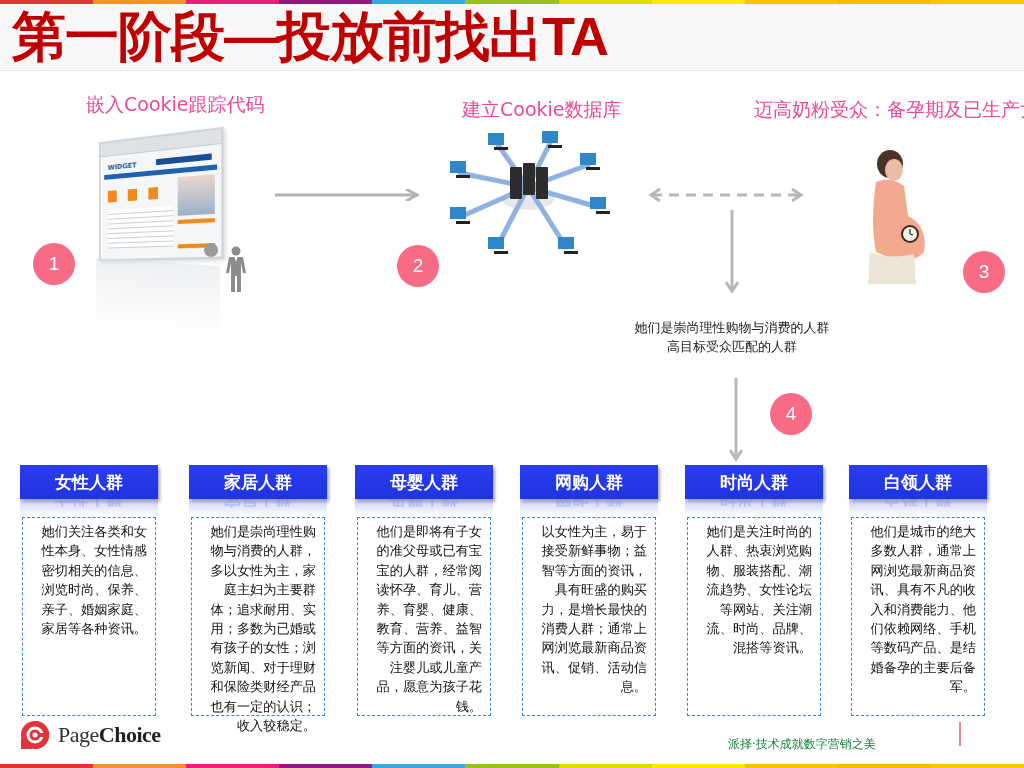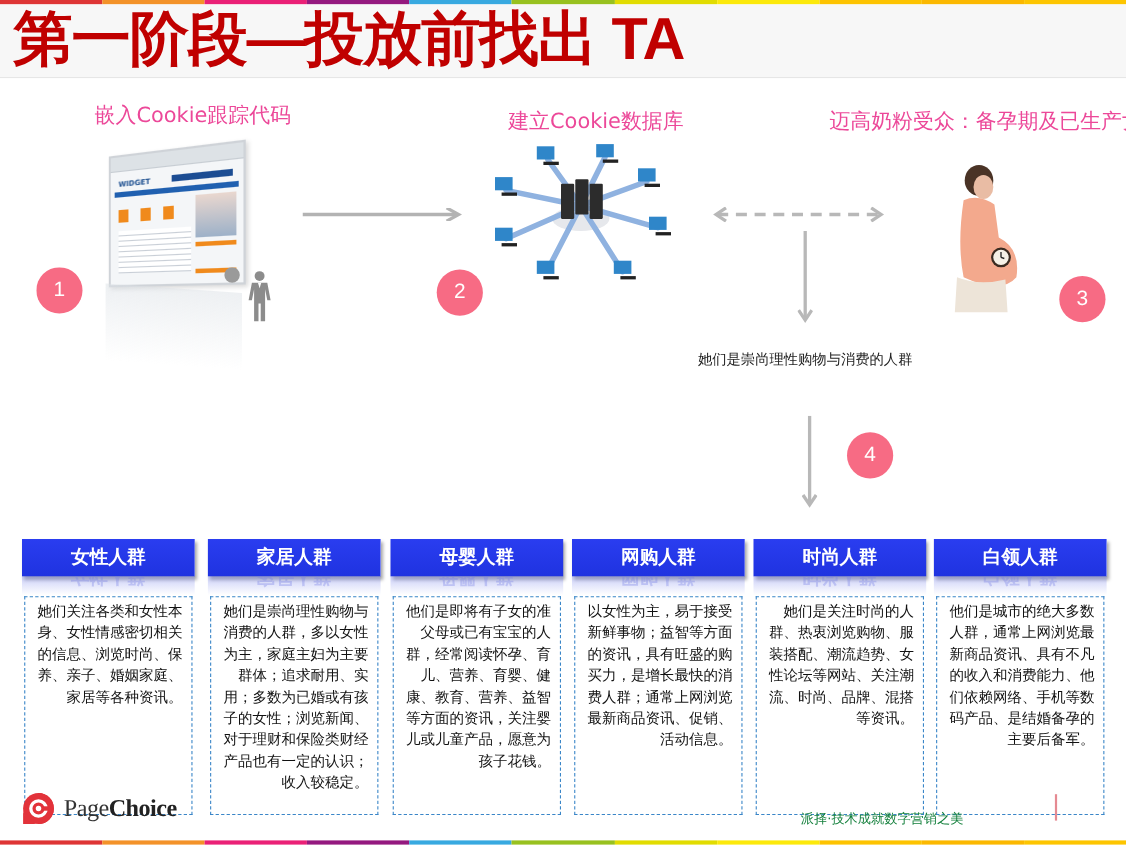--- a/index.html
+++ b/index.html
@@ -6,21 +6,21 @@
   html, body { width:1024px; height:768px; overflow:hidden; background:#ffffff; }
   body { position:relative; font-family:"DejaVu Sans","Liberation Sans",sans-serif; color:#1a1a1a; }
 
   .colorbar { position:absolute; left:0; width:1024px; height:4px; display:flex; }
   .colorbar.top { top:0; }
   .colorbar.bottom { bottom:0; height:4px; }
   .colorbar span { flex:1; height:100%; }
 
   .title-band { position:absolute; top:4px; left:0; width:1024px; height:67px; background:#f7f7f7; border-bottom:1px solid #e6e6e6; }
   .page-title { position:absolute; top:4px; left:12px; height:64px; font-size:54px; line-height:64px; color:#c00000; letter-spacing:-1px; font-family:"Liberation Sans","DejaVu Sans",sans-serif; }
-  .page-title b { font-weight:bold;margin-left:14px; }
+  .page-title b { font-weight:bold; }
 
   .caption { position:absolute; font-size:19px; color:#ec4899; white-space:nowrap; }
 
   .step-badge { position:absolute; width:42px; height:42px; border-radius:50%; background:#f76b84; color:#fff; font-size:19px; text-align:center; line-height:42px; font-family:"Liberation Sans",sans-serif; }
 
   
   .browser { position:absolute; left:94px; top:135px; width:128px; height:125px; background:#f4f6f8; border:2px solid #cfd3d8; transform:perspective(300px) rotateY(-14deg) skewY(-4deg); box-shadow:2px 2px 4px rgba(0,0,0,0.15); overflow:hidden; }
   .browser .bar { height:14px; background:#dde2e6; border-bottom:1px solid #c6ccd2; }
   .browser .logo { position:absolute; top:22px; left:8px; font-size:7px; font-weight:bold; color:#1b4e8f; }
   .browser .nav { position:absolute; top:33px; left:4px; right:4px; height:5px; background:#2060b0; }
@@ -40,21 +40,21 @@
   .pregnant { position:absolute; left:850px; top:148px; width:80px; height:136px; }
 
   .h-arrow-solid { position:absolute; left:275px; top:189px; width:145px; height:12px; }
   .dash-arrow { position:absolute; left:648px; top:188px; width:156px; height:14px; }
   .v-arrow-1 { position:absolute; left:725px; top:210px; width:14px; height:84px; }
   .v-arrow-2 { position:absolute; left:729px; top:378px; width:14px; height:84px; }
 
   .match-caption { position:absolute; left:612px; top:318px; width:240px; font-size:13px; text-align:center; line-height:19px; color:#222; }
 
   
-  .segment { position:absolute; top:490px; width:157px; }
+  .segment { position:absolute; top:465px; width:138px; }
   .seg-head { position:relative; height:34px; background:linear-gradient(#2a3df0,#1f33e0); color:#fff; font-weight:bold; font-size:17px; text-align:center; line-height:34px; box-shadow:2px 3px 3px rgba(0,0,0,0.35); }
   .seg-reflect { height:17px; background:linear-gradient(rgba(140,150,240,0.45),rgba(255,255,255,0)); overflow:hidden; position:relative; }
   .seg-reflect span { display:block; transform:scaleY(-1); color:rgba(120,130,230,0.35); font-weight:bold; font-size:17px; text-align:center; line-height:18px; margin-top:-9px; }
   .seg-body { position:absolute; top:52px; left:2px; right:2px; height:199px; border:1.5px dashed #3a86c8; padding:4px 8px 4px 10px; font-size:13.2px; line-height:19.4px; color:#111; word-break:break-all;text-align:right; }
 
   .brand-logo { position:absolute; left:20px; top:720px; display:flex; align-items:center; }
   .brand-mark { width:30px; height:30px; position:relative; }
   .brand-text { margin-left:8px; font-size:22px; color:#333; font-family:Liberation Serif, serif; letter-spacing:-0.5px; }
   .brand-text b { color:#222; }
 
@@ -168,20 +168,21 @@
   <path d="M20 104 q20 8 44 2 l2 30 h-48 z" fill="#ede4d8"></path>
   <circle cx="60" cy="86" r="9" fill="#3a2b20"></circle>
   <circle cx="60" cy="86" r="7" fill="#f5f1e6"></circle>
   <line x1="60" y1="86" x2="60" y2="81" stroke="#222" stroke-width="1.2"></line>
   <line x1="60" y1="86" x2="63" y2="87" stroke="#222" stroke-width="1.2"></line>
 </svg>
 <div class="step-badge" style="left:963px;top:251px;">3</div>
 
 <div class="match-caption">
   <div>她们是崇尚理性购物与消费的人群</div>
+  <div>高目标受众匹配的人群</div>
 </div>
 <svg class="v-arrow-2" viewBox="0 0 14 84">
   <line x1="7" y1="0" x2="7" y2="80" stroke="#b8b8b8" stroke-width="3"></line>
   <polyline points="1,72 7,81 13,72" fill="none" stroke="#b8b8b8" stroke-width="3"></polyline>
 </svg>
 <div class="step-badge" style="left:770px;top:393px;">4</div>
 
 <div class="segment" style="left:20px;">
   <div class="seg-head">女性人群</div>
   <div class="seg-reflect">

